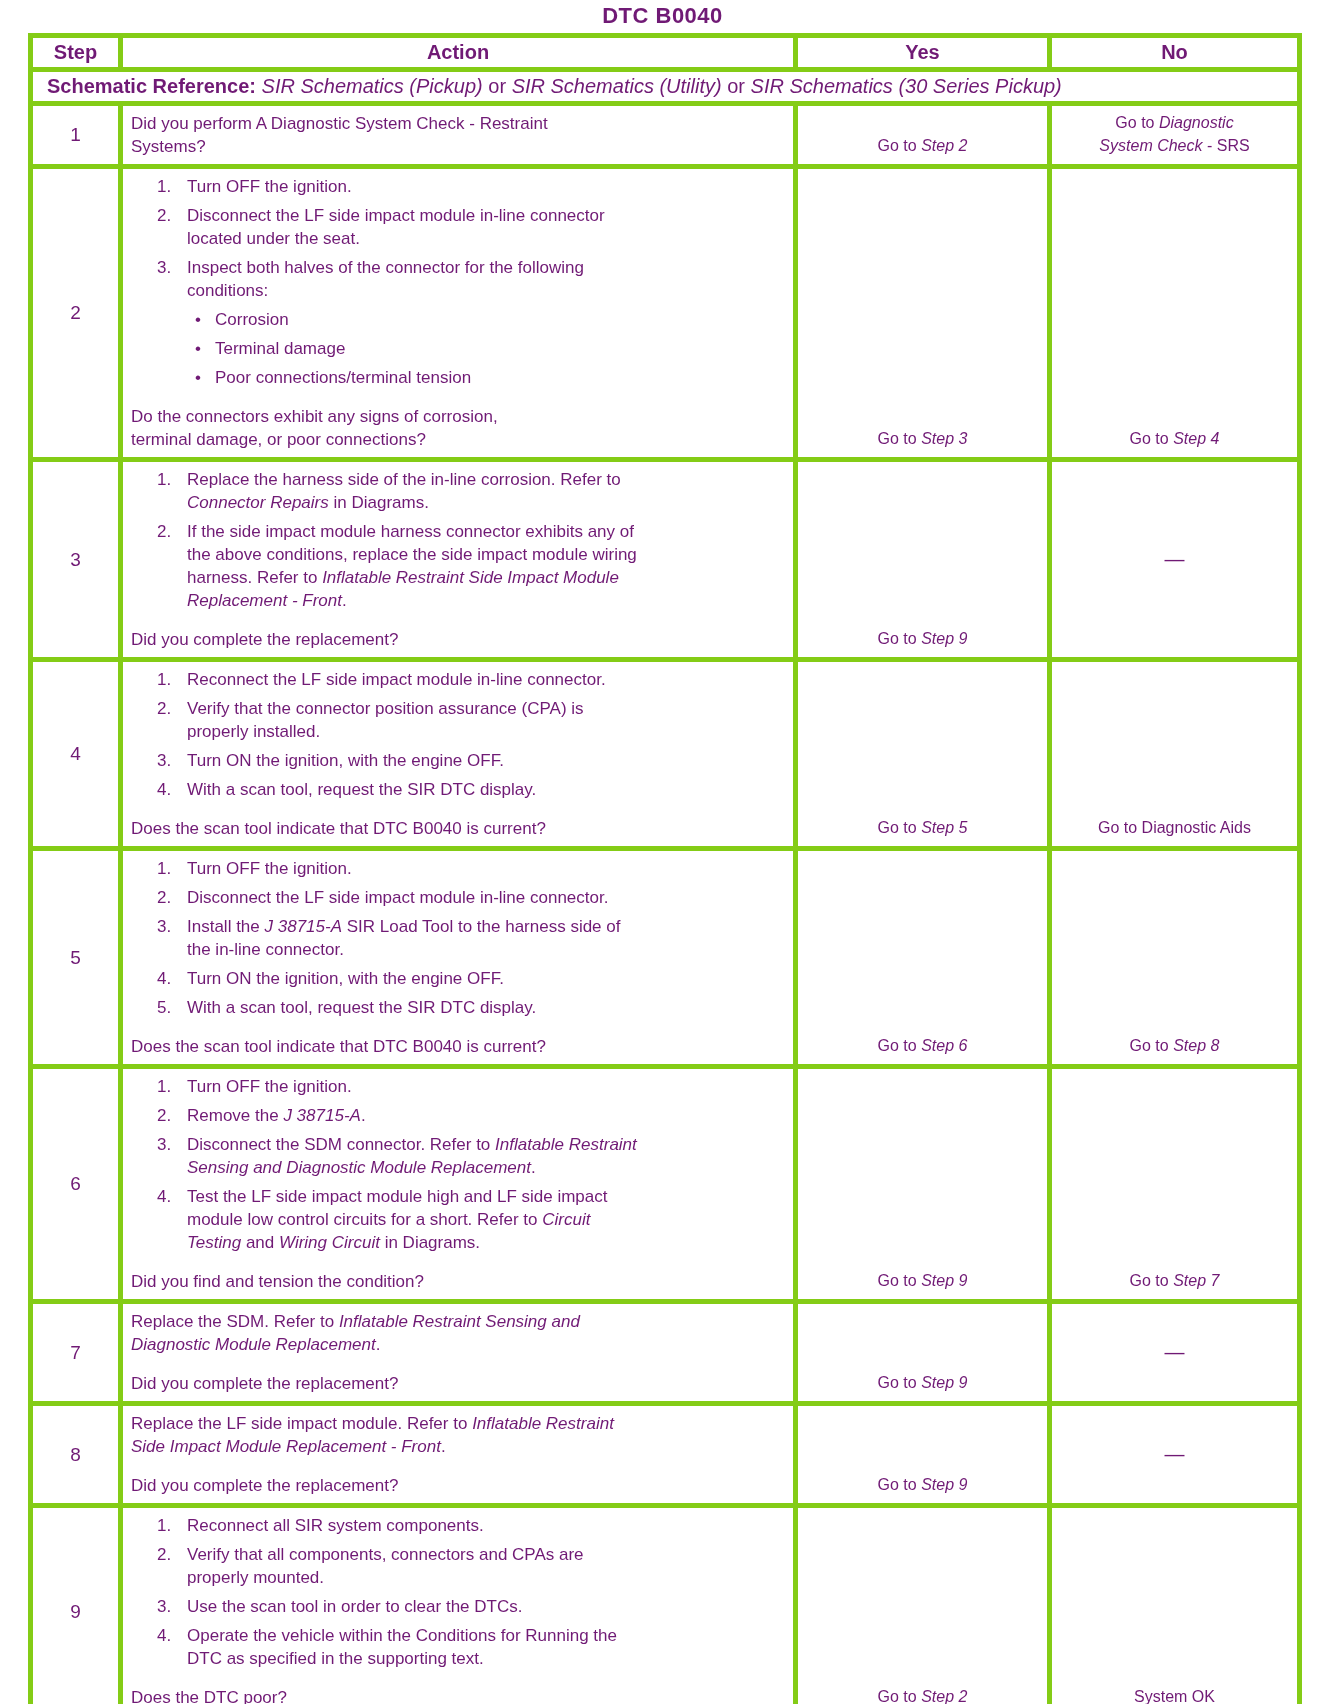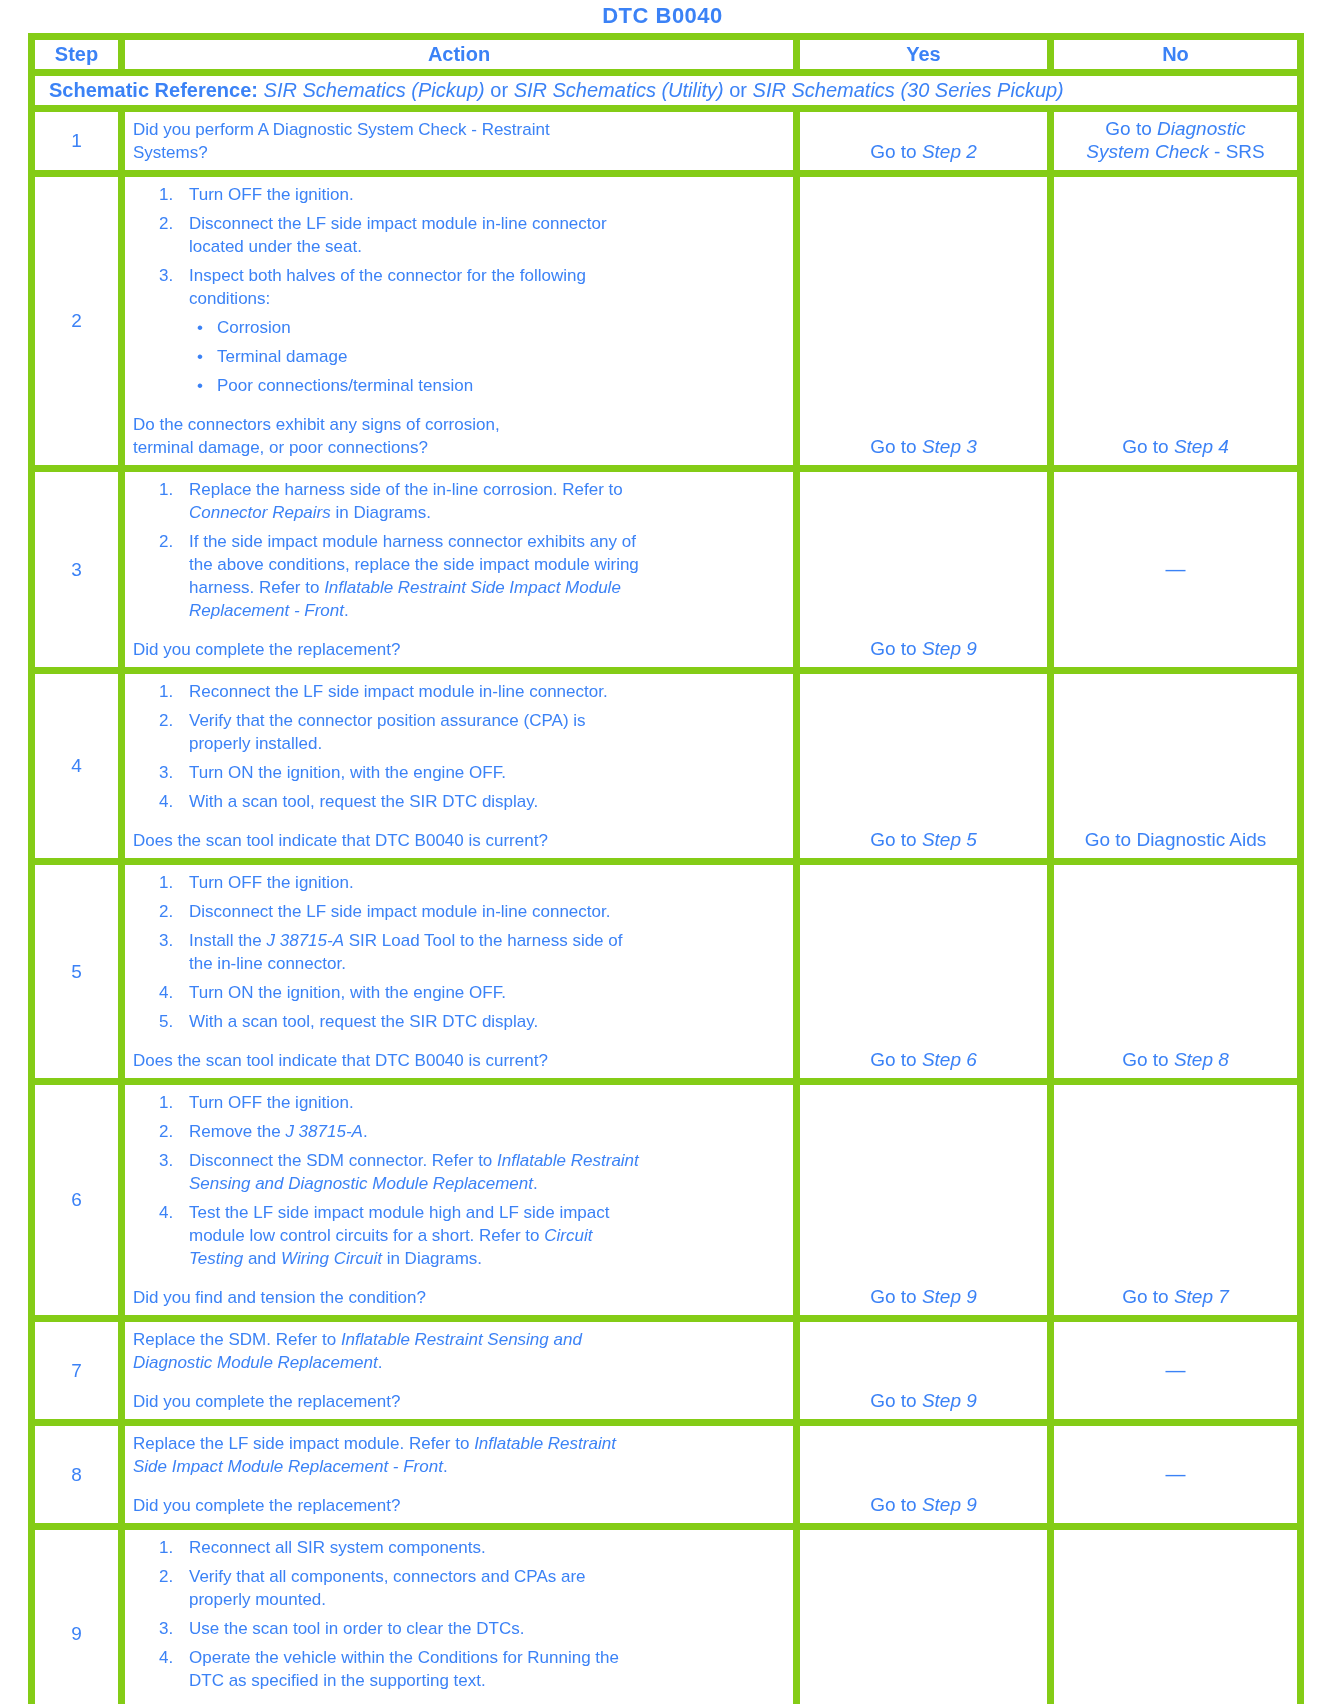--- a/index.html
+++ b/index.html
@@ -2,21 +2,21 @@
 <html><head>
 <meta charset="utf-8">
 <style>
   html,body{margin:0;padding:0;background:#fff;}
   .page{
     position:relative;
     width:1344px;
     height:1704px;
     background:#ffffff;
     font-family:"Liberation Sans", sans-serif;
-    color:#3b82f6;
+    color:#701a75;
     overflow:hidden;
   }
   .doc-title{
     position:absolute;
     top:3px;
     left:28px;
     width:1269px;
     text-align:center;
     font-size:22px;
     font-weight:bold;
@@ -28,21 +28,21 @@
     left:28px;
     width:1269px;
     border-collapse:collapse;
     table-layout:fixed;
     border:5px solid #0a0a0a;
   }
   col.c-step{width:90px;}
   col.c-action{width:675px;}
   col.c-yes{width:254px;}
   col.c-no{width:250px;}
-  td,th{border:7px solid #84cc16;}
+  td,th{border:5px solid #84cc16;}
   thead tr{height:34px;}
   thead th{
     font-size:20px;
     font-weight:bold;
     text-align:center;
     padding:3px 4px;
     border-bottom-width:4px;
   }
   .schematic-cell{
     font-size:20px;
@@ -83,21 +83,21 @@
     flex:none;
     width:30px;
   }
   .action-cell .item.bullet{margin-left:64px;}
   .action-cell .item.bullet .num{width:20px;}
   .action-cell .item.para{margin-left:0;}
   .action-cell .question{margin-top:16px;}
   .yn-cell{
     text-align:center;
     vertical-align:bottom;
-    font-size:19px;
+    font-size:16px;
     line-height:23px;
     padding:4px 6px 7px 6px;
     white-space:pre-line;
   }
   .yn-cell.dash{
     vertical-align:middle;
     font-size:20px;
     padding-bottom:4px;
   }
   i{font-style:italic;}

